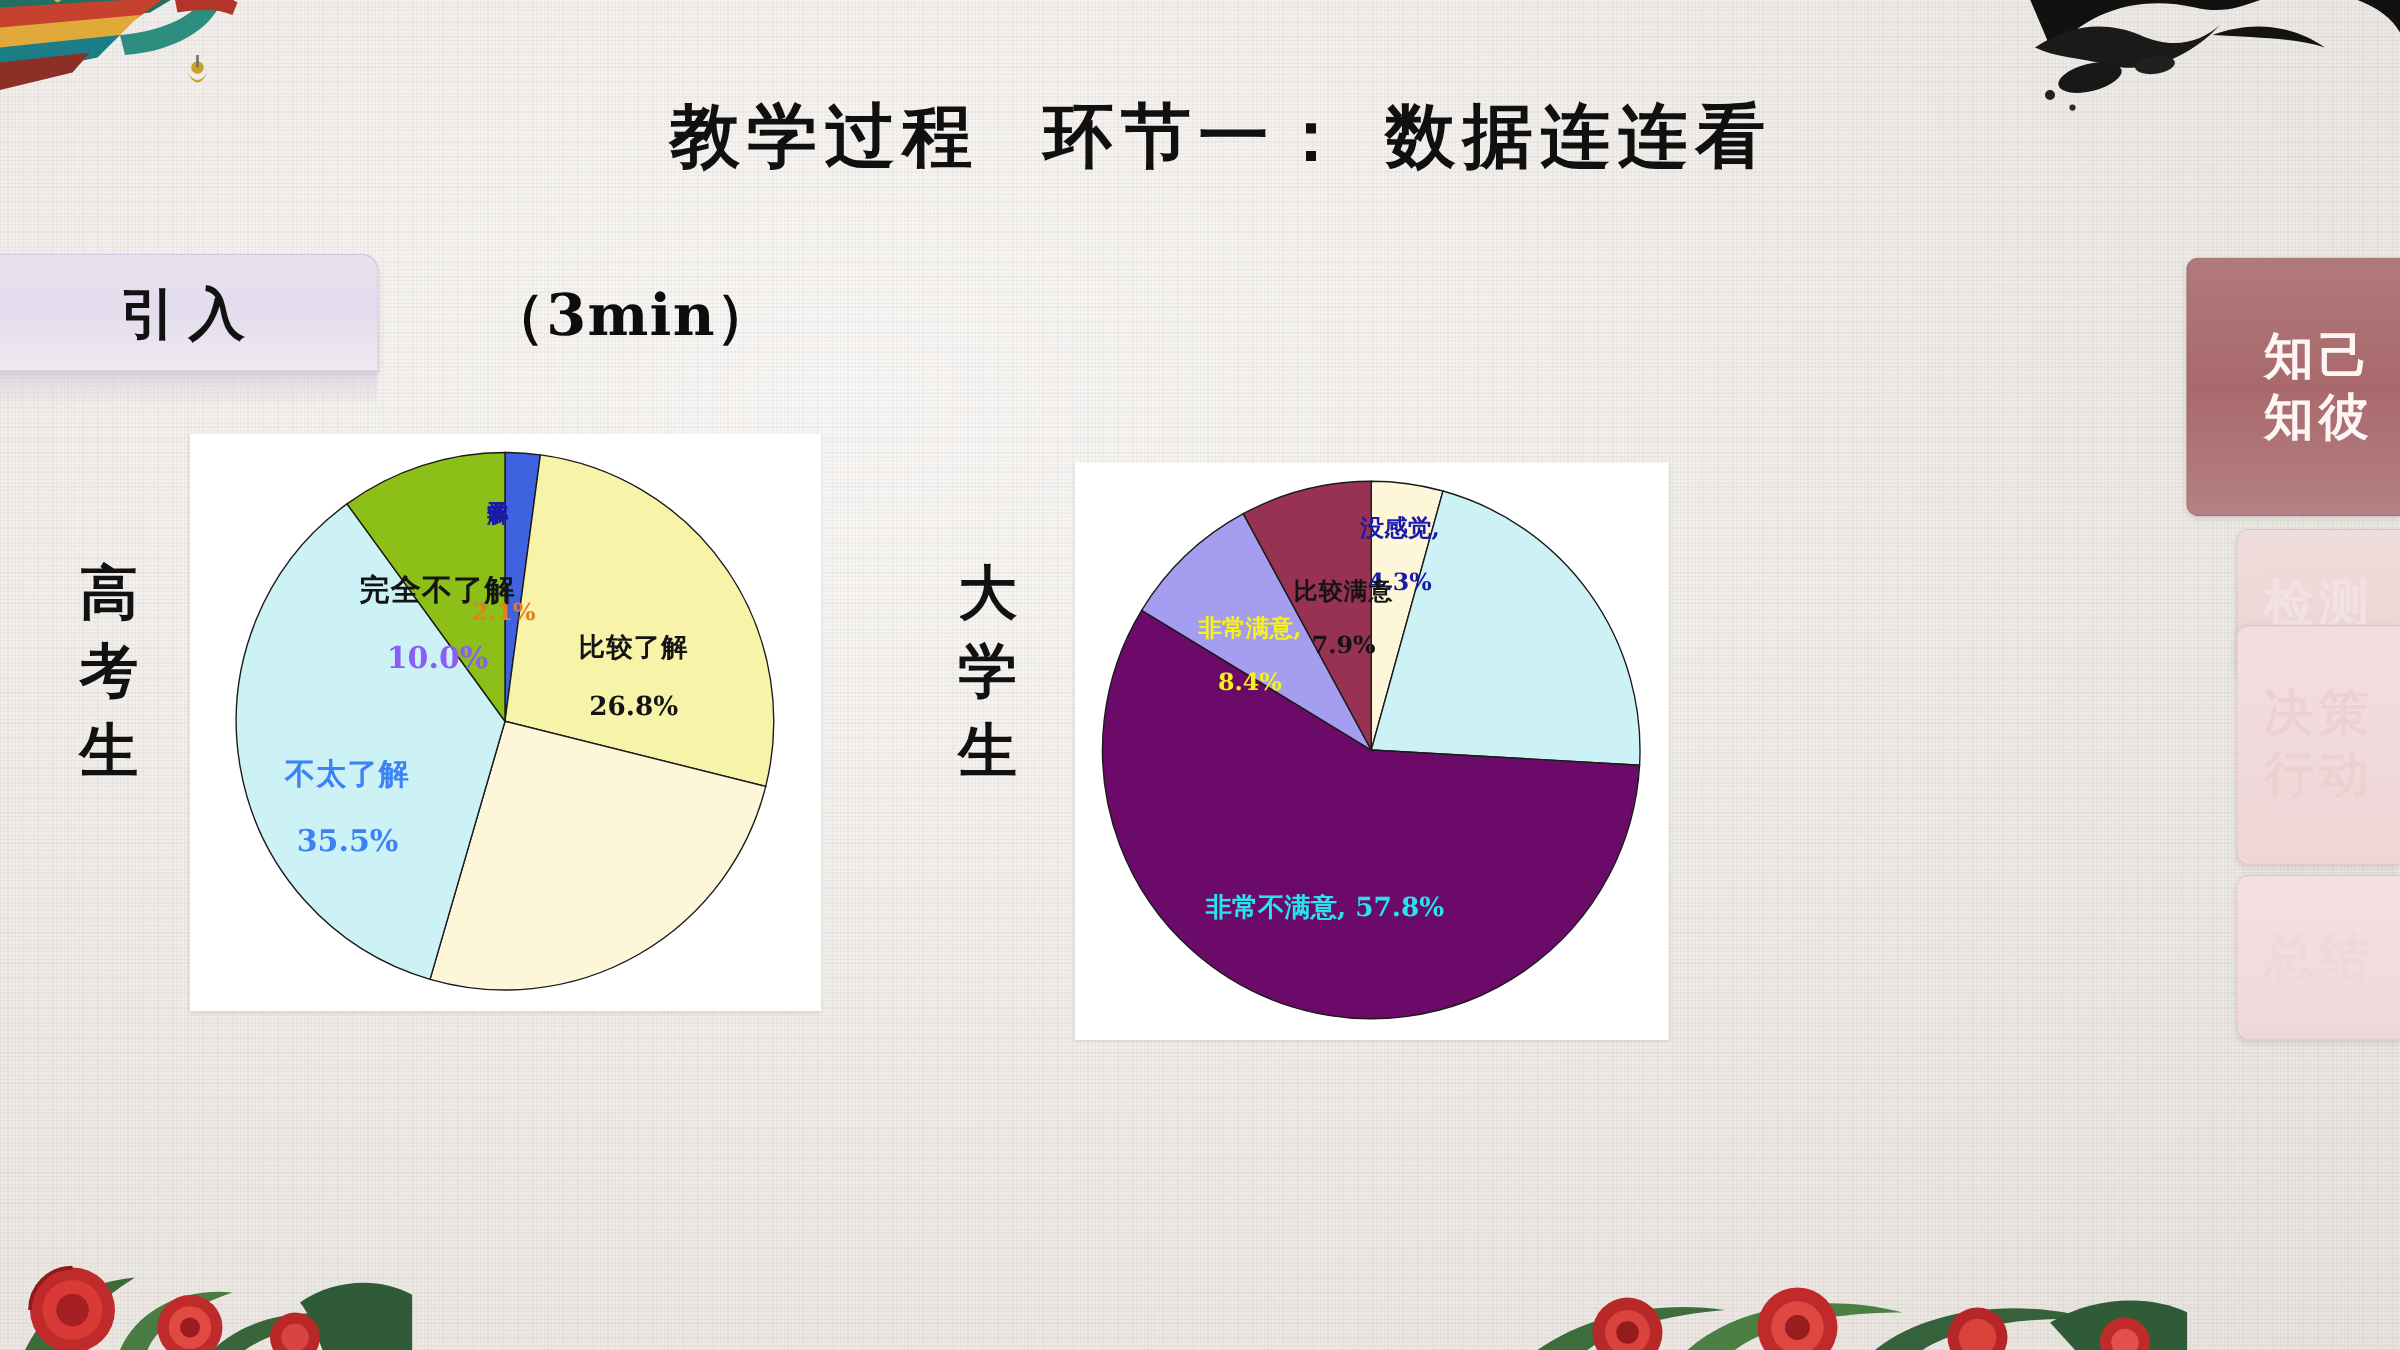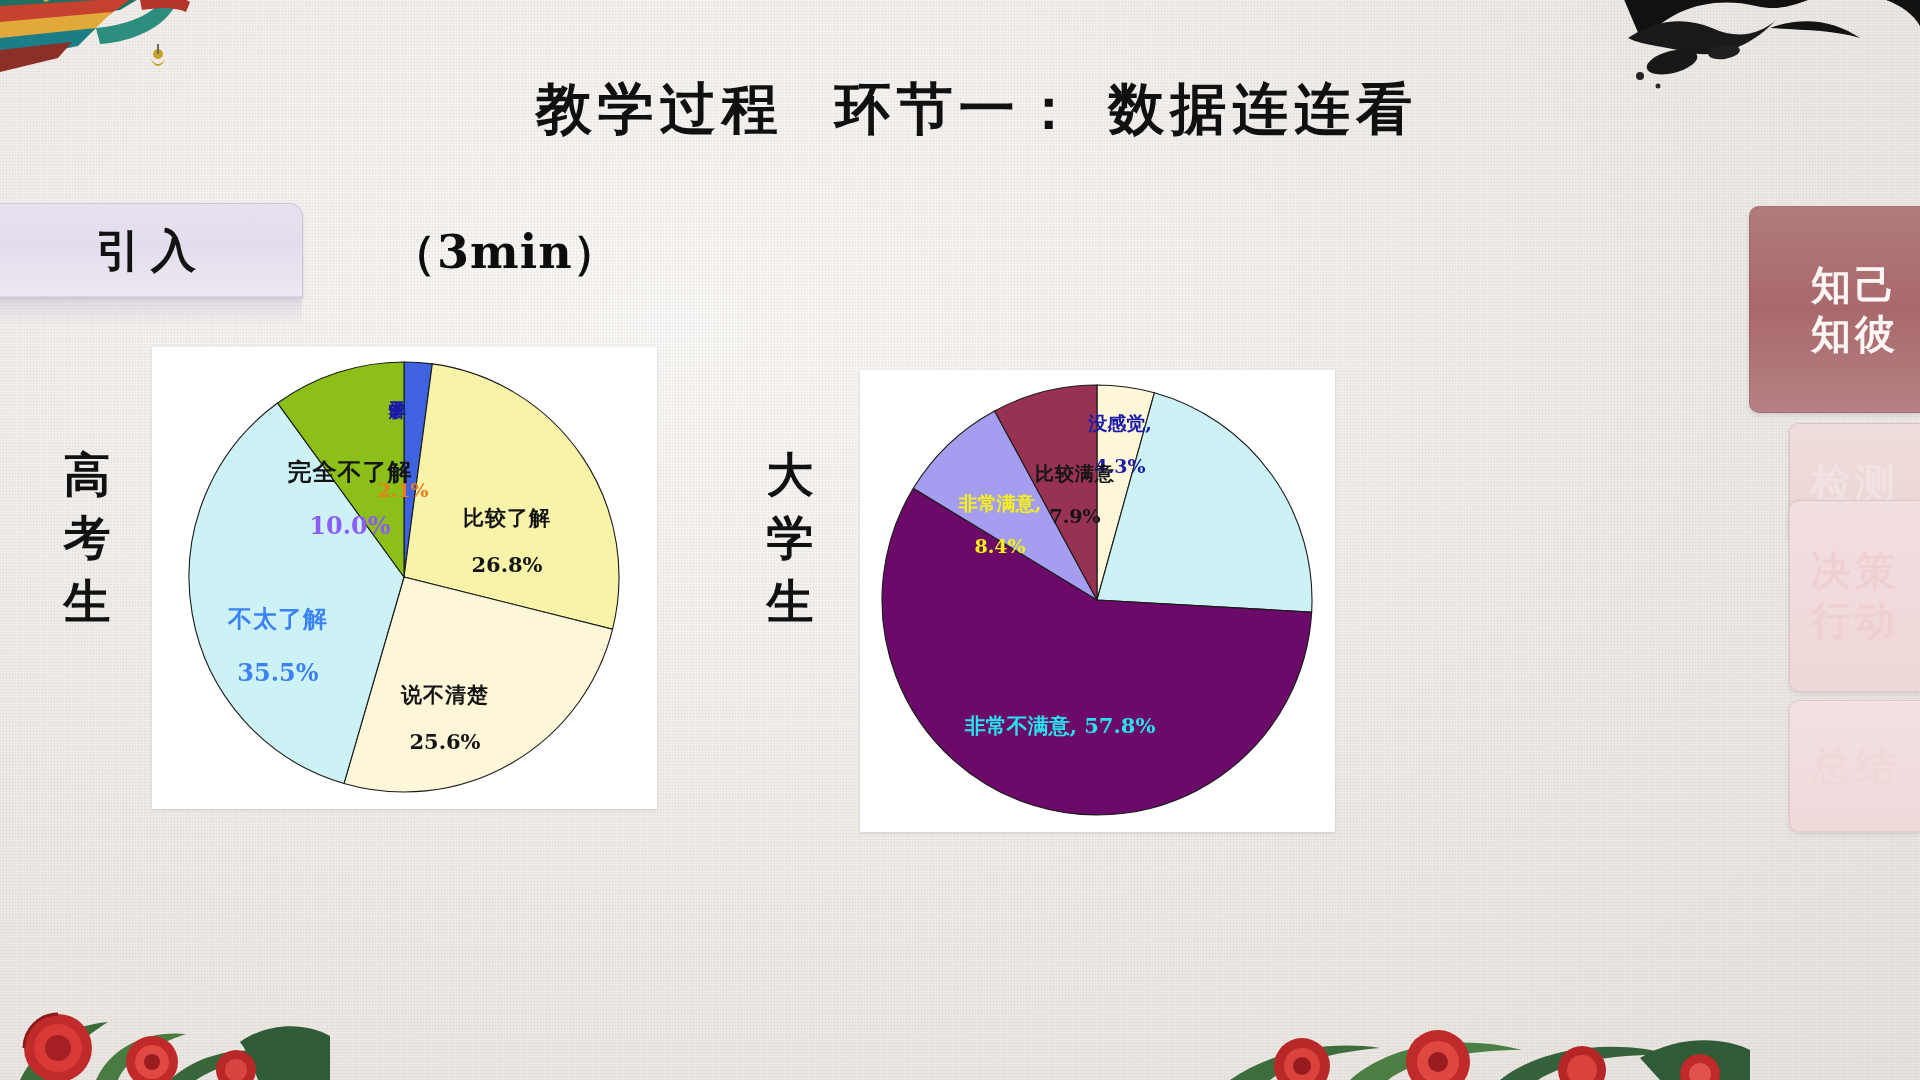--- a/index.html
+++ b/index.html
@@ -251,24 +251,20 @@
       </div>
       <div class="pielabel" style="left:224px;top:112px;width:54px;font-size:19px;color:#e87e1e;">
         <span>2.1%</span>
       </div>
 
       <div class="pielabel" style="left:290px;top:135px;width:130px;font-size:21px;color:#141414;">
         <span style="display:block;letter-spacing:1px;text-align:center;">比较了解</span>
         <span style="display:block;">26.8%</span>
       </div>
 
-      <div class="pielabel" style="left:228px;top:312px;width:130px;font-size:21px;color:#141414;">
-        <span style="display:block;letter-spacing:1px;">说不清楚</span>
-        <span style="display:block;">25.6%</span>
-      </div>
 
       <div class="pielabel" style="left:61px;top:232px;width:130px;font-size:24px;color:#3b82f6;">
         <span style="display:block;letter-spacing:1px;">不太了解</span>
         <span style="display:block;">35.5%</span>
       </div>
 
       <div class="pielabel" style="left:123px;top:85px;width:150px;font-size:24px;color:#141414;">
         <span style="display:block;letter-spacing:1px;">完全不了解</span>
         <span style="display:block;color:#8b5cf6;">10.0%</span>
       </div>

